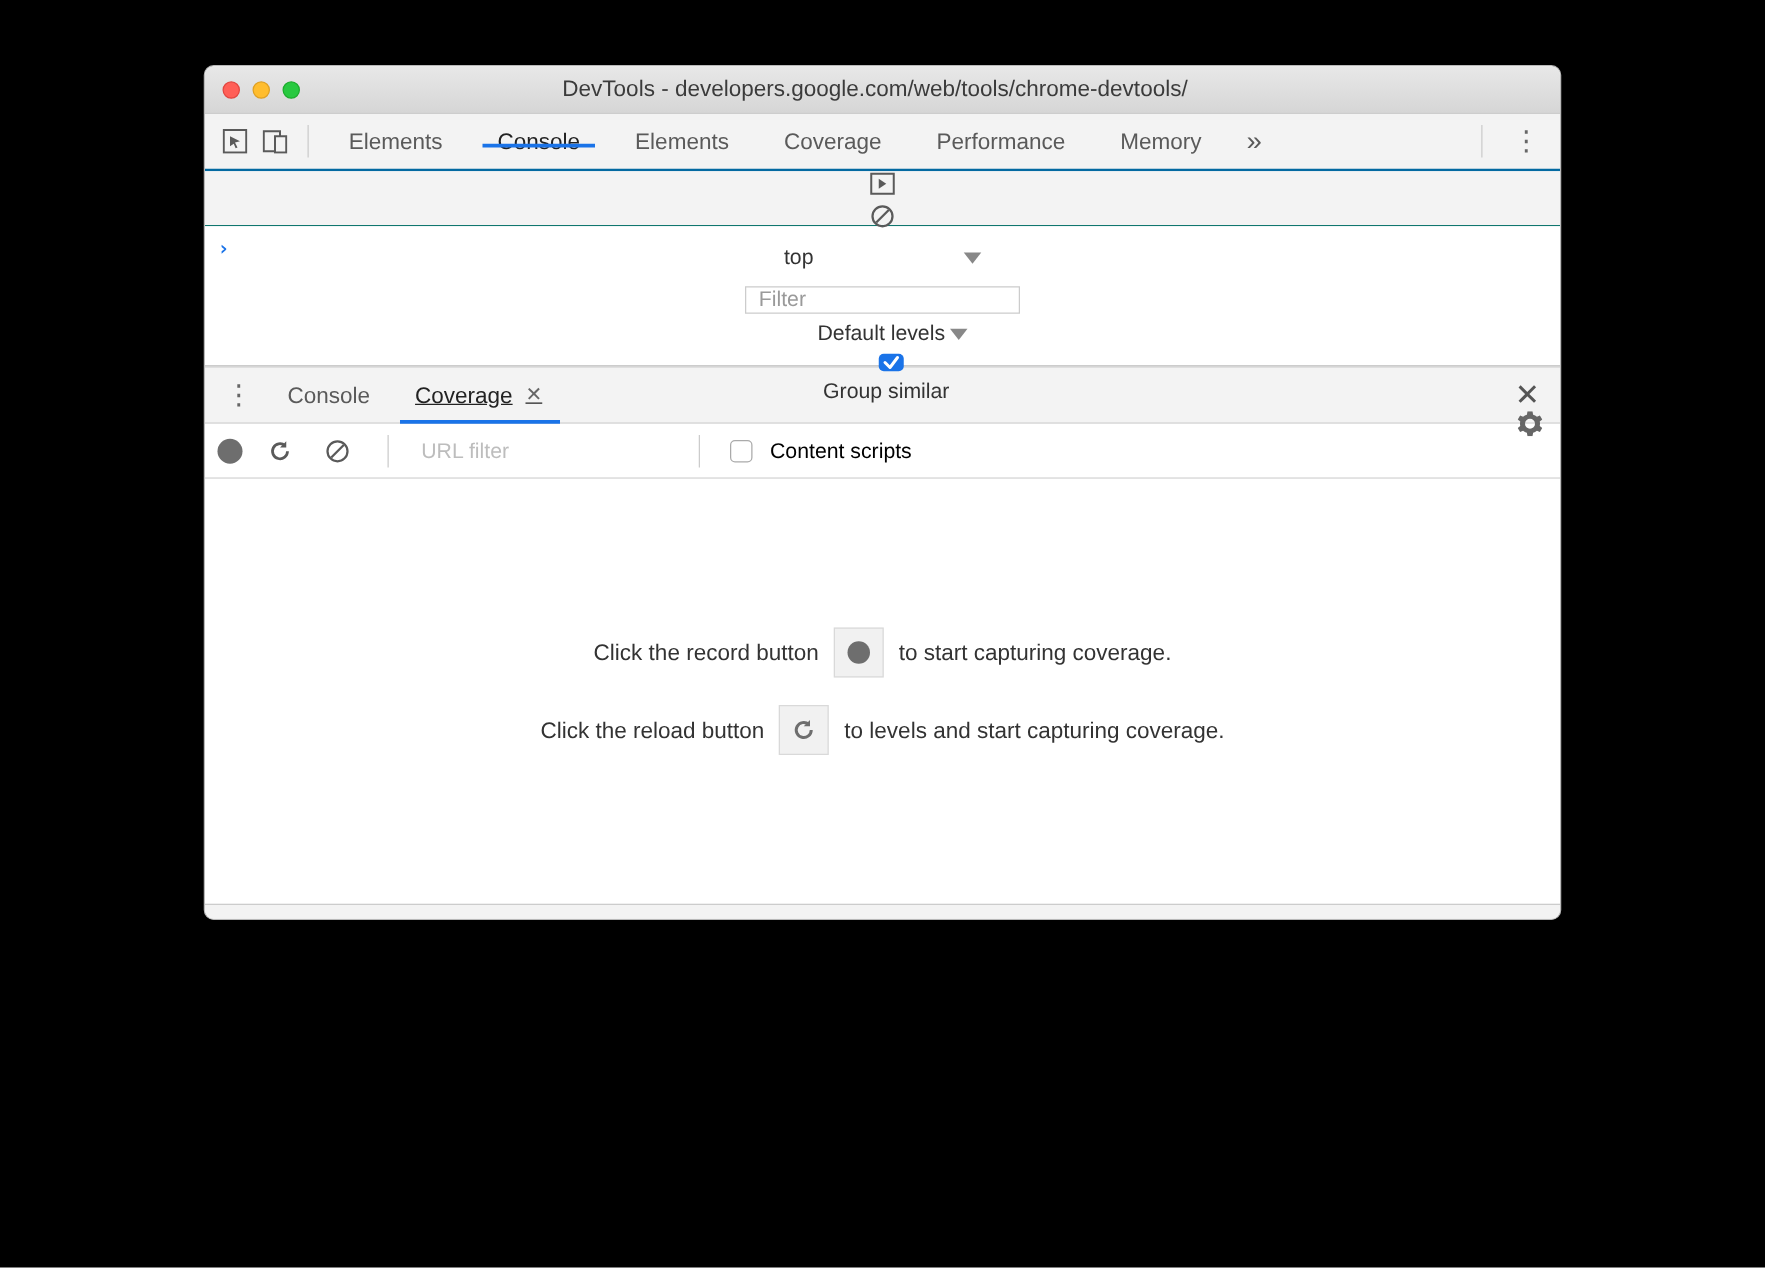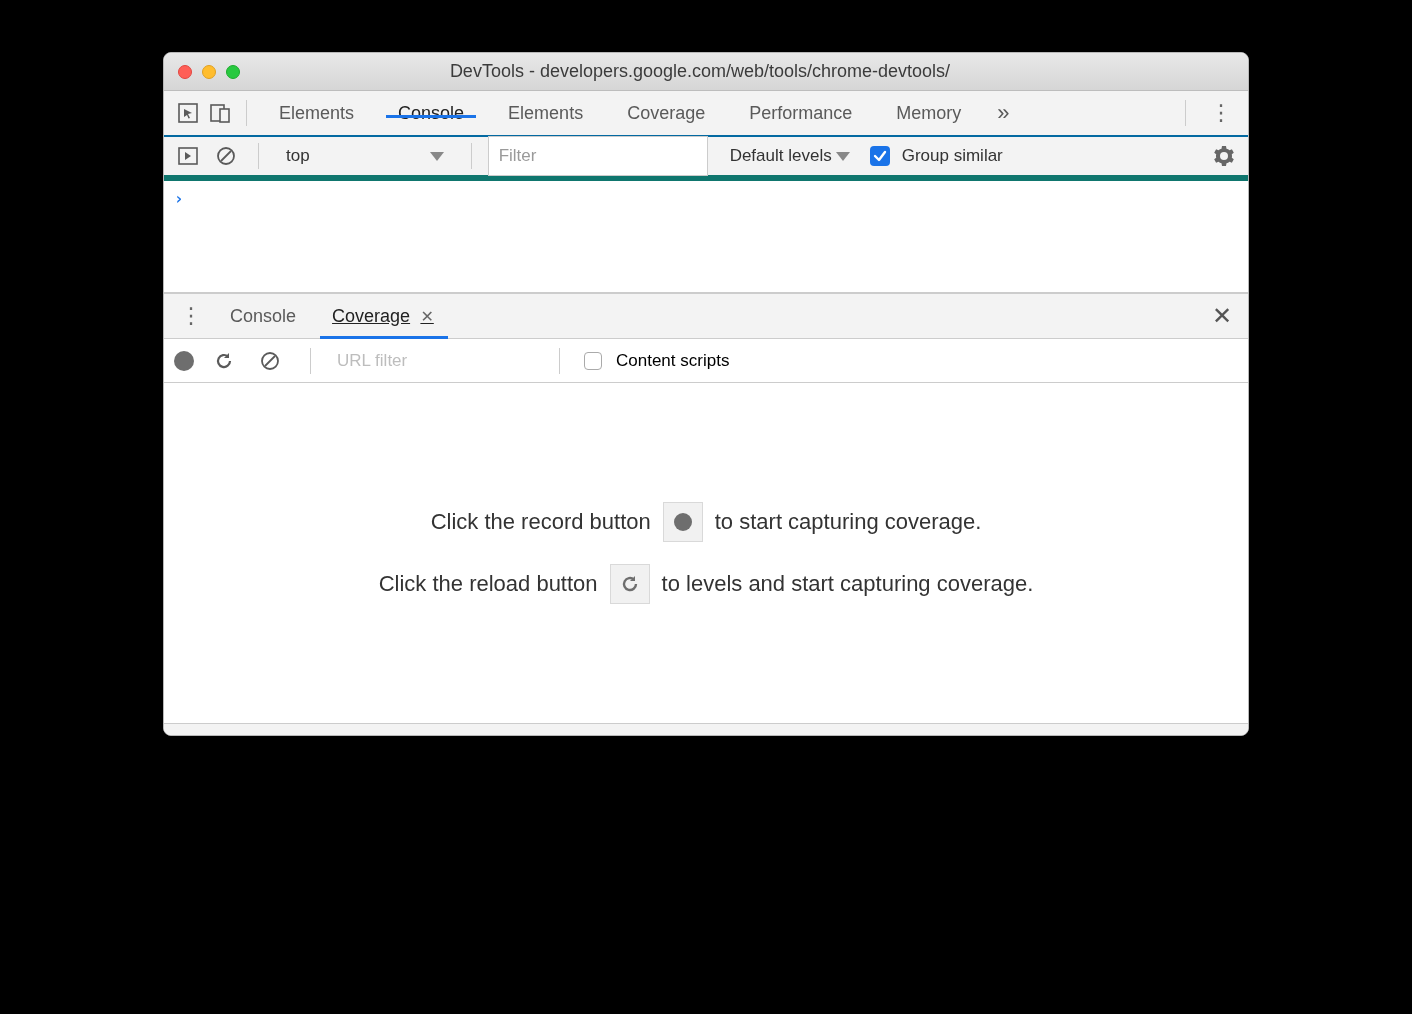--- a/index.html
+++ b/index.html
@@ -93,27 +93,28 @@
   }
   .right-icons {
     margin-left: auto;
     display: flex; align-items: center; gap: 6px;
   }
   .kebab { font-size: 22px; color: #666; cursor: pointer; padding: 0 8px; }
 
   .console-toolbar {
     height: 44px;
     background: #f3f3f3;
-    border-bottom: 6px solid #0f766e;
+    border-bottom: 1px solid #0f766e;
     display: flex;
     align-items: center;
     padding: 0 8px;
     gap: 6px;
     font-size: 17px;
     color: #333;
+    flex-direction: column;
   }
   .exec-context {
     display: flex; align-items: center; gap: 120px;
     border: 1px solid transparent;
     padding: 0 10px;
     height: 30px;
     cursor: pointer;
   }
   .caret-down {
     width: 0; height: 0;
@@ -223,21 +224,21 @@
   }
 
   .coverage-body {
     height: 340px;
     background: #fff;
     display: flex;
     flex-direction: column;
     align-items: center;
     justify-content: center;
     gap: 22px;
-    font-size: 22px;
+    font-size: 18px;
     color: #333;
   }
   .hint-row { display: flex; align-items: center; gap: 12px; }
   .hint-btn {
     width: 40px; height: 40px;
     background: #f1f1f1;
     border: 1px solid #d9d9d9;
     display: flex; align-items: center; justify-content: center;
   }
   .footer {

